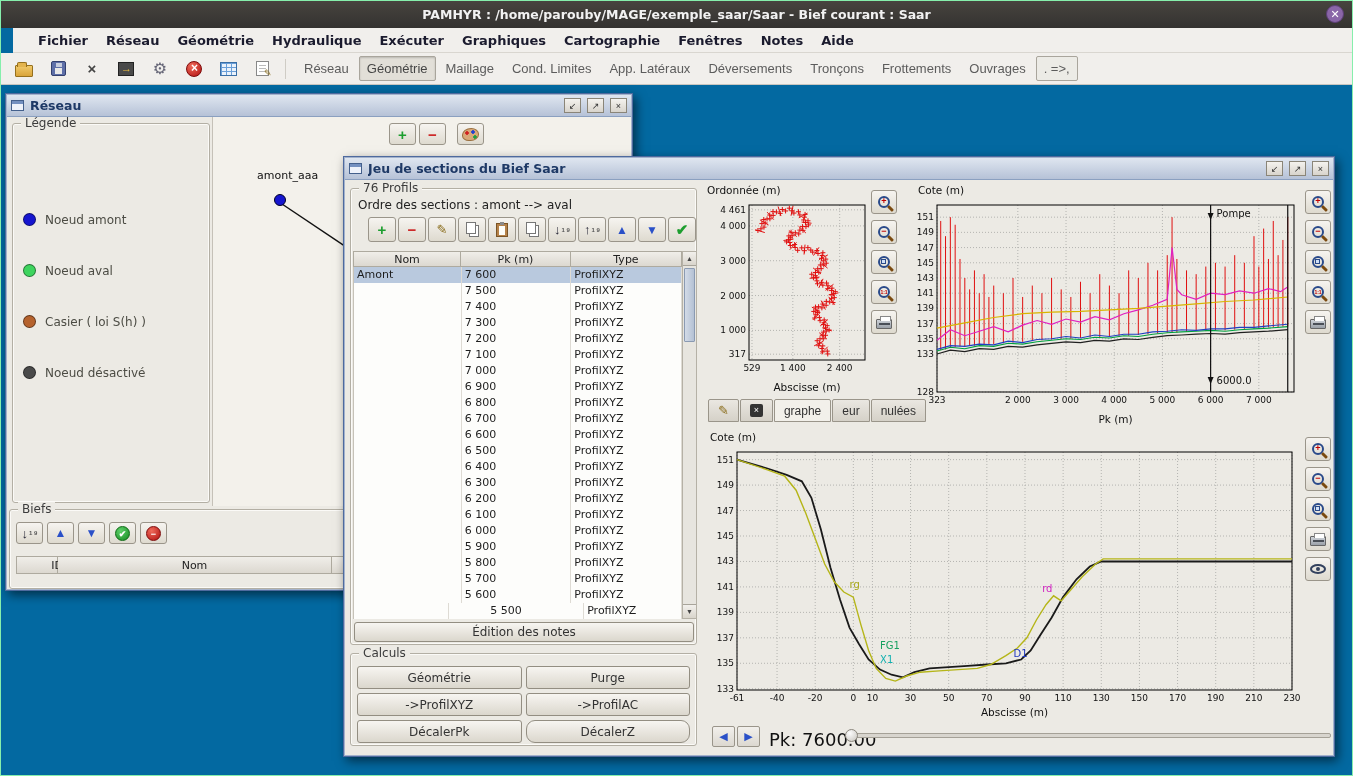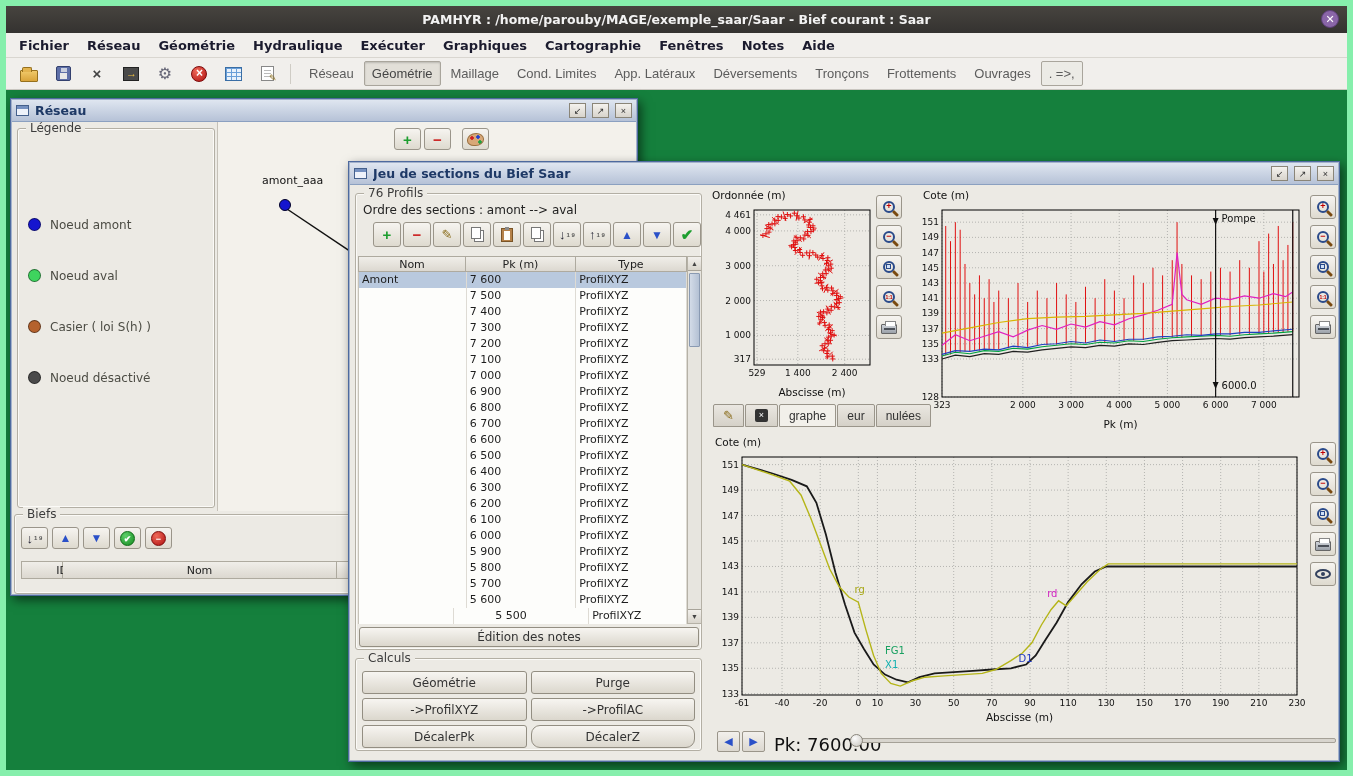--- a/index.html
+++ b/index.html
@@ -1,26 +1,26 @@
 <!DOCTYPE html>
 <html><head>
 <meta charset="utf-8">
 <style>
   *{margin:0;padding:0;box-sizing:border-box}
   body{background:#2a2a2a}
-  .screen{position:relative;width:1353px;height:776px;background:#15803d;overflow:hidden;
-          font-family:"DejaVu Sans","Liberation Sans",sans-serif;border:6px solid #86efac}
+  .screen{position:relative;width:1353px;height:776px;background:#0369a1;overflow:hidden;
+          font-family:"DejaVu Sans","Liberation Sans",sans-serif;border:1px solid #86efac}
   
   .titlebar{position:absolute;left:0;top:0;right:0;height:27px;background:linear-gradient(#47443f,#343230);
             color:#f2f2f2;font-size:12.5px;font-weight:bold;display:flex;align-items:center;justify-content:center}
   .tb-close{position:absolute;right:8px;top:4px;width:18px;height:18px;border-radius:50%;background:#8a66a8;
             color:#fff;font-size:11px;line-height:17px;text-align:center;border:1px solid #5d3f78;padding:0}
   
-  .menubar{position:absolute;left:0;top:27px;right:0;height:25px;background:#f1efec;border-bottom:1px solid #d9d6d0;
-           display:flex;align-items:center;padding-left:4px}
+  .menubar{position:absolute;left:12px;top:27px;right:0;height:25px;background:#f1efec;border-bottom:1px solid #d9d6d0;
+           display:flex;align-items:center;padding-left:16px}
   .menu-item{font-size:13px;font-weight:bold;color:#1b1b2e;padding:3px 9px;cursor:default}
   
   .toolbar{position:absolute;left:0;top:52px;right:0;height:32px;background:#f1efec;border-bottom:1px solid #c9c6c0;
            display:flex;align-items:center;padding-left:10px}
   #tb-icons{display:flex;align-items:center;gap:8px}
   #tb-texts{display:flex;align-items:center;gap:2px}
   .tb-sep{width:1px;height:20px;background:#cfccc5;margin:0 10px}
   .flat-btn{width:26px;height:26px;display:inline-flex;align-items:center;justify-content:center;background:none;border:none;padding:0}
   .tb-text-btn{background:none;border:1px solid transparent;color:#5c5c5c;font-size:13px;padding:4px 7px;border-radius:2px}
   .tb-text-btn.active{border:1px solid #a9a59c;background:#e2dfd8;box-shadow:inset 0 1px 2px rgba(0,0,0,.18);color:#454545}

